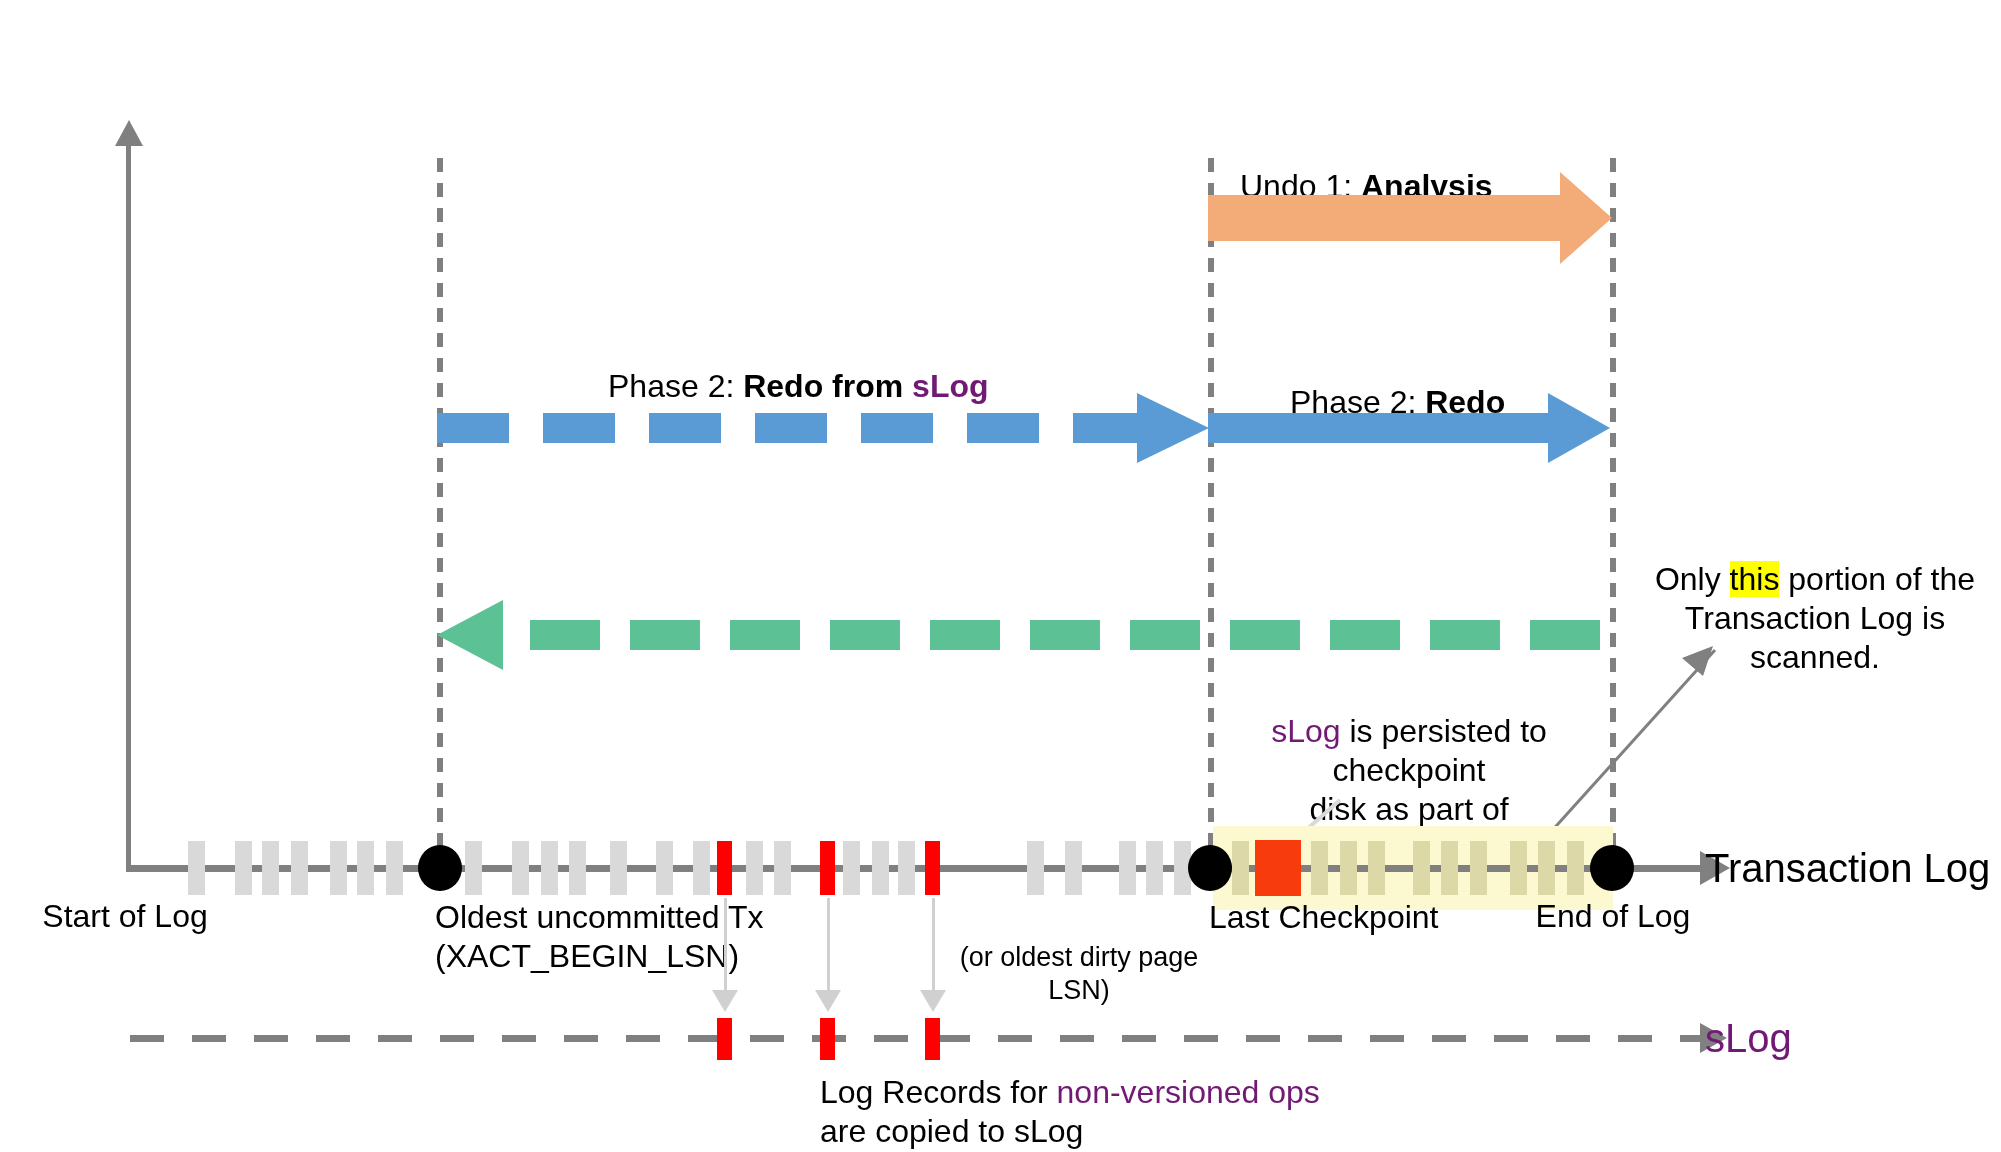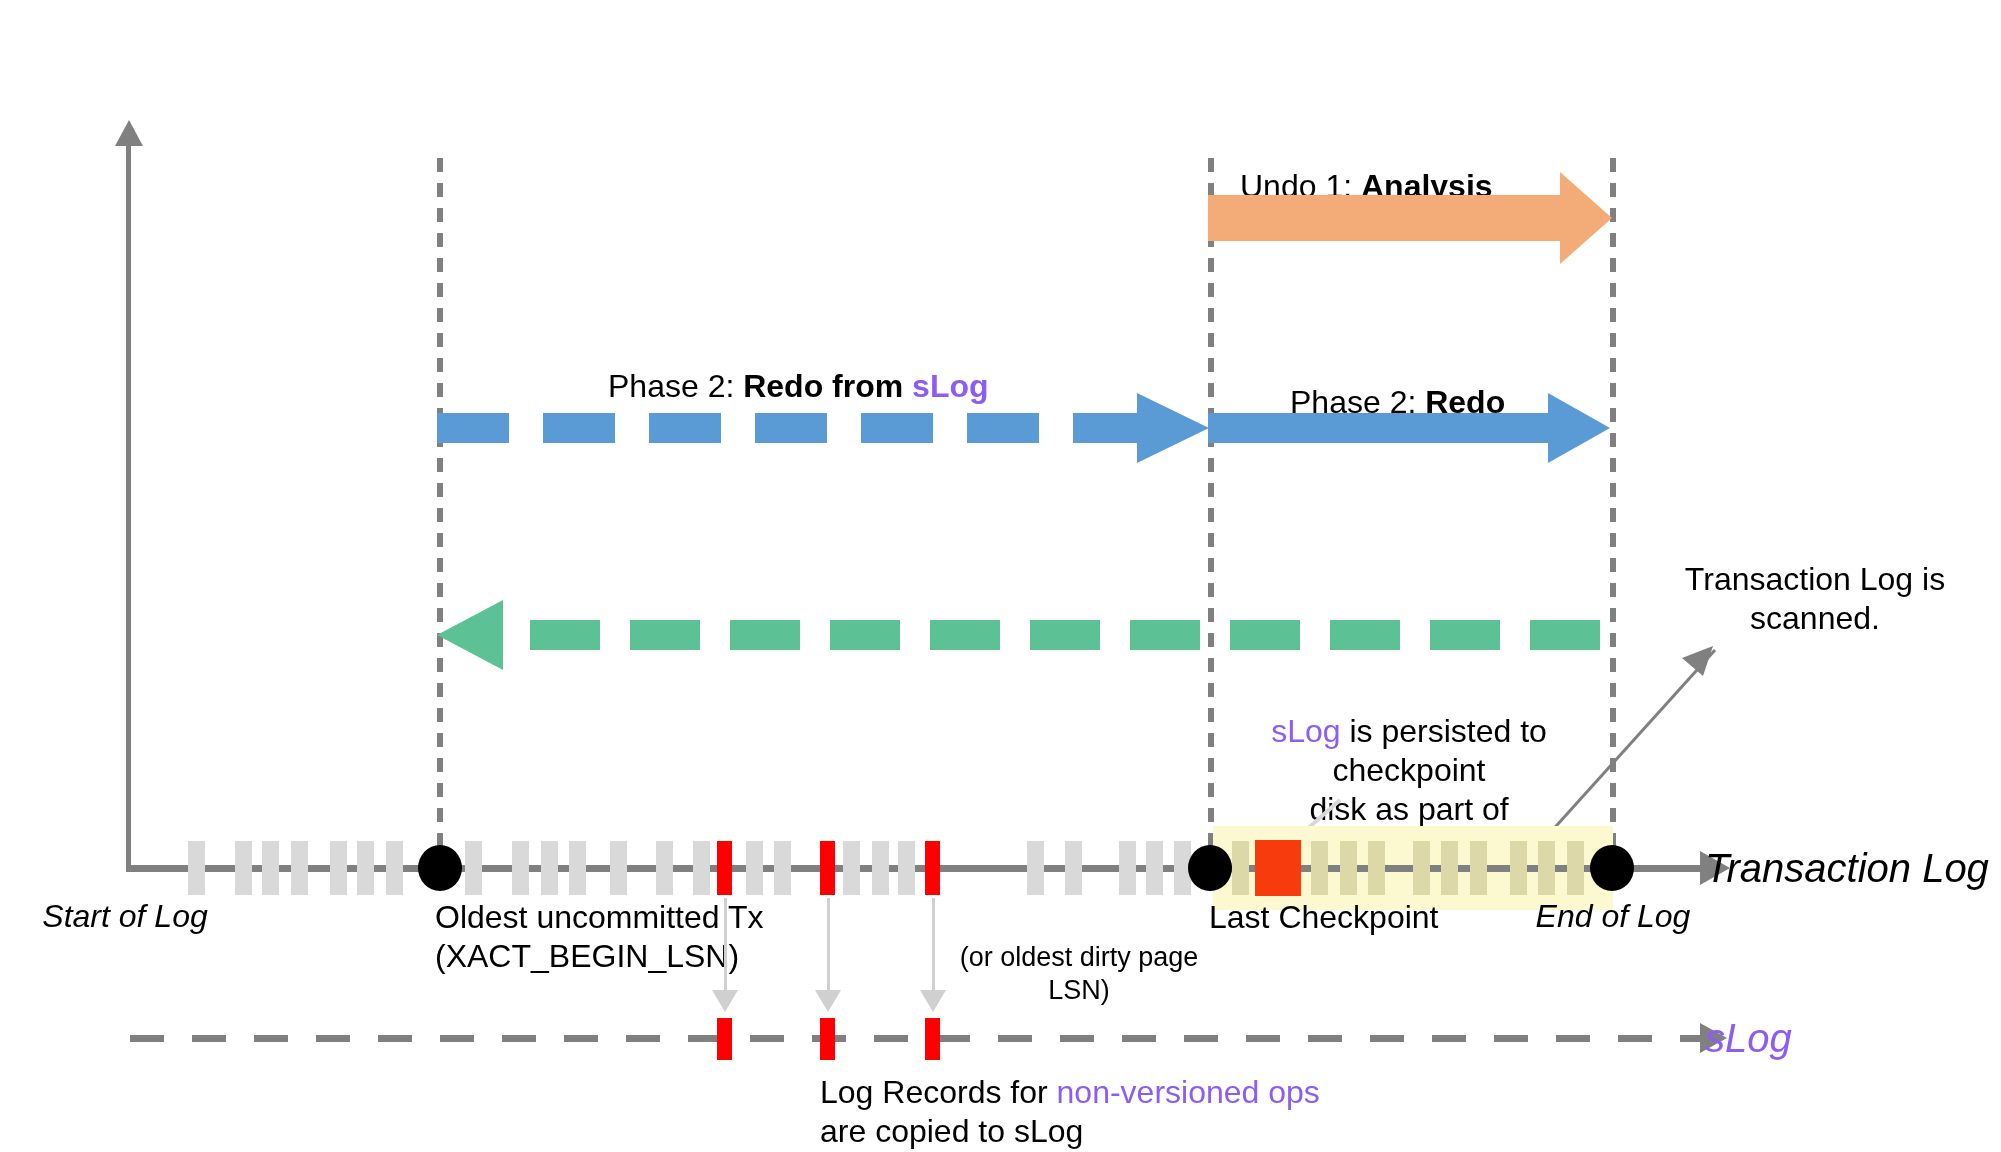--- a/index.html
+++ b/index.html
@@ -199,23 +199,23 @@
   }
   .slog-tick {
     position: absolute;
     top: 1018px;
     width: 15px;
     height: 42px;
     background: #ff0000;
   }
 
   
-  .lbl { position: absolute; font-size: 32px; white-space: nowrap; font-style: italic; }
+  .lbl { position: absolute; font-size: 32px; white-space: nowrap; }
   .lbl.ctr { transform: translateX(-50%); text-align: left; }
-  .red { color: #8b5cf6; }
+  .red { color: #701a75; }
   .hl-yellow { background: #ffff00; }
 
   .lbl-blocks { position: absolute; font-size: 32px; text-align: center; line-height: 1.22; }
 
   
   .drop {
     position: absolute;
     width: 3px;
     background: #d0d0d0;
   }
@@ -266,20 +266,21 @@
     <div>checkpoint</div>
     <div>disk as part of</div>
   </div>
 
   <svg class="abs" style="left:1240px; top:800px; width:120px; height:80px; overflow:visible;">
     <line x1="100" y1="0" x2="30" y2="62" stroke="#d9d9d9" stroke-width="4"></line>
     <polygon points="30,66 22,44 46,50" fill="#d9d9d9"></polygon>
   </svg>
 
   <div class="abs lbl-blocks" style="left:1640px; top:560px; width:350px; text-align:center;">
+    <div><span>Only </span><span class="hl-yellow">this</span><span> portion of the</span></div>
     <div>Transaction Log is scanned.</div>
   </div>
 
   <svg class="abs" style="left:1500px; top:640px; width:230px; height:230px; overflow:visible;">
     <line x1="215" y1="10" x2="30" y2="215" stroke="#808080" stroke-width="3"></line>
     <polygon points="213,6 182,18 203,36" fill="#808080"></polygon>
   </svg>
 
   <div class="abs scan-highlight"></div>
 

